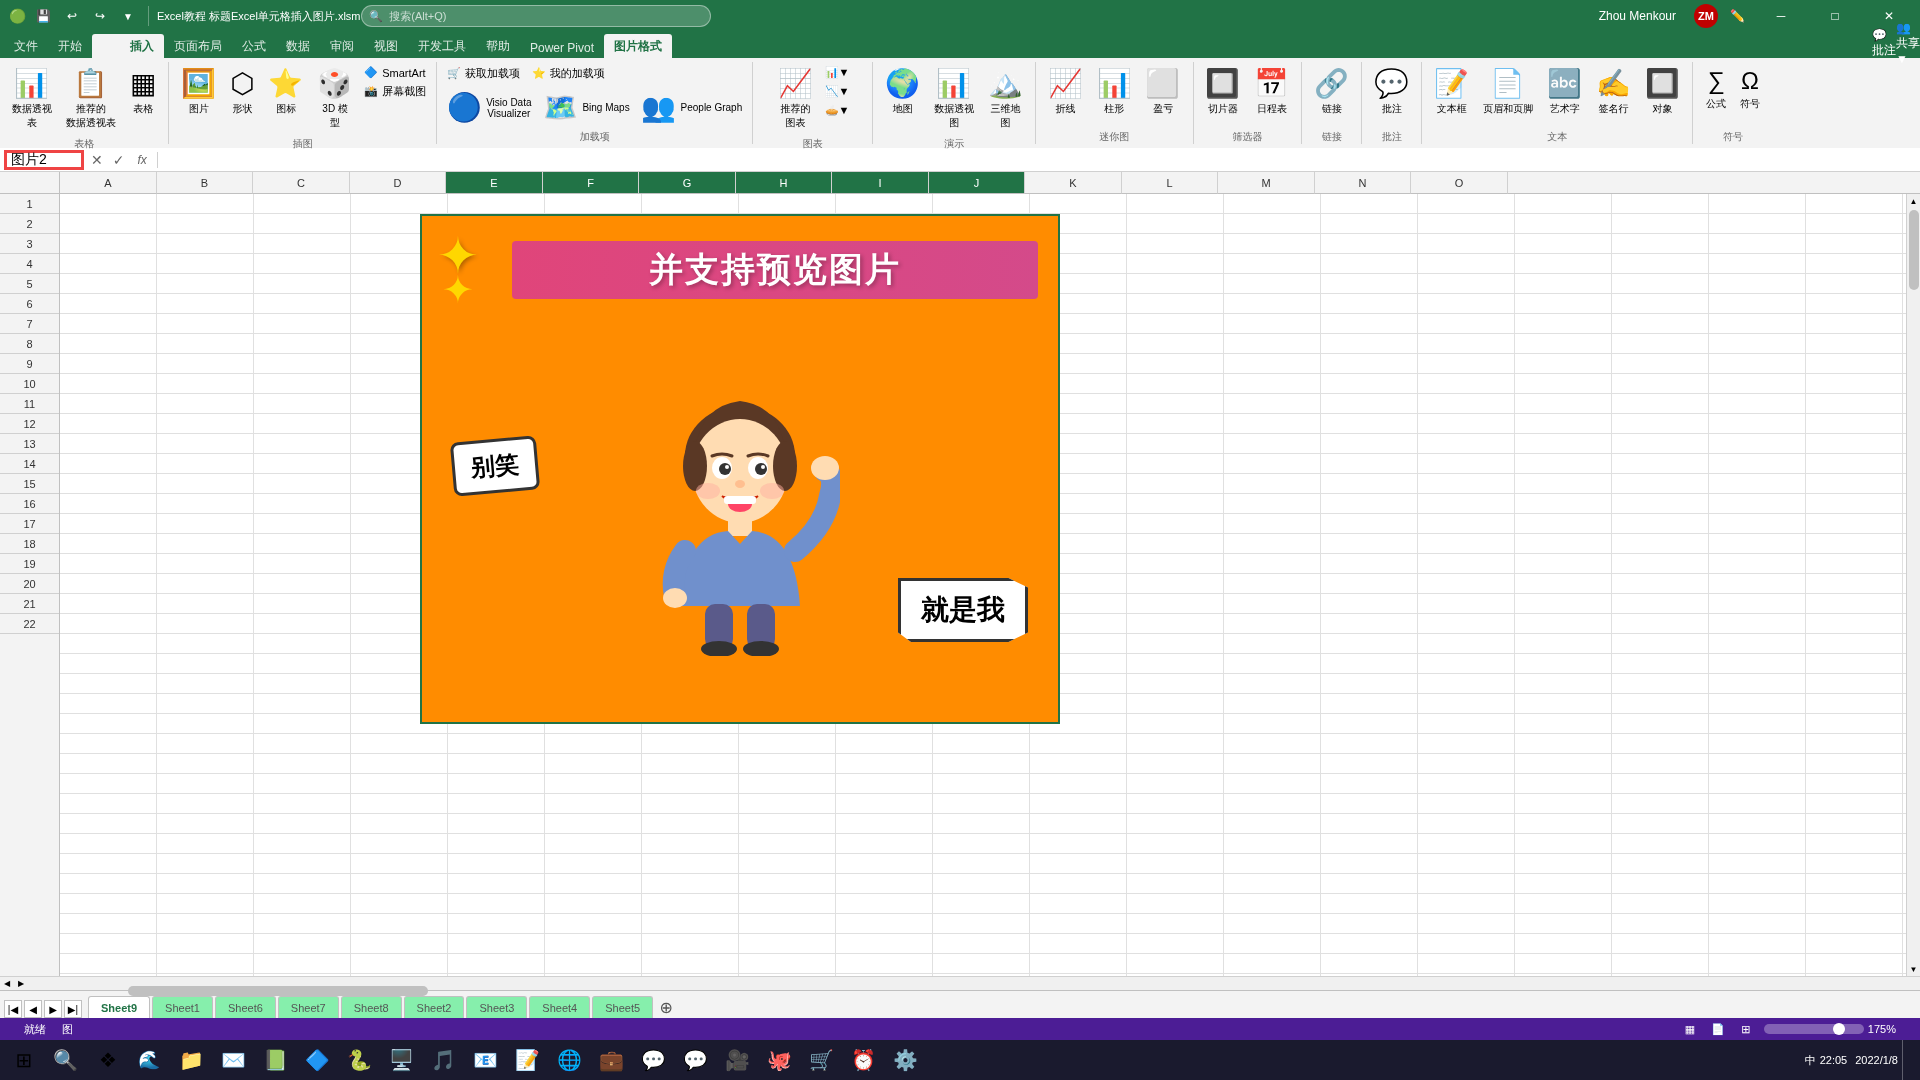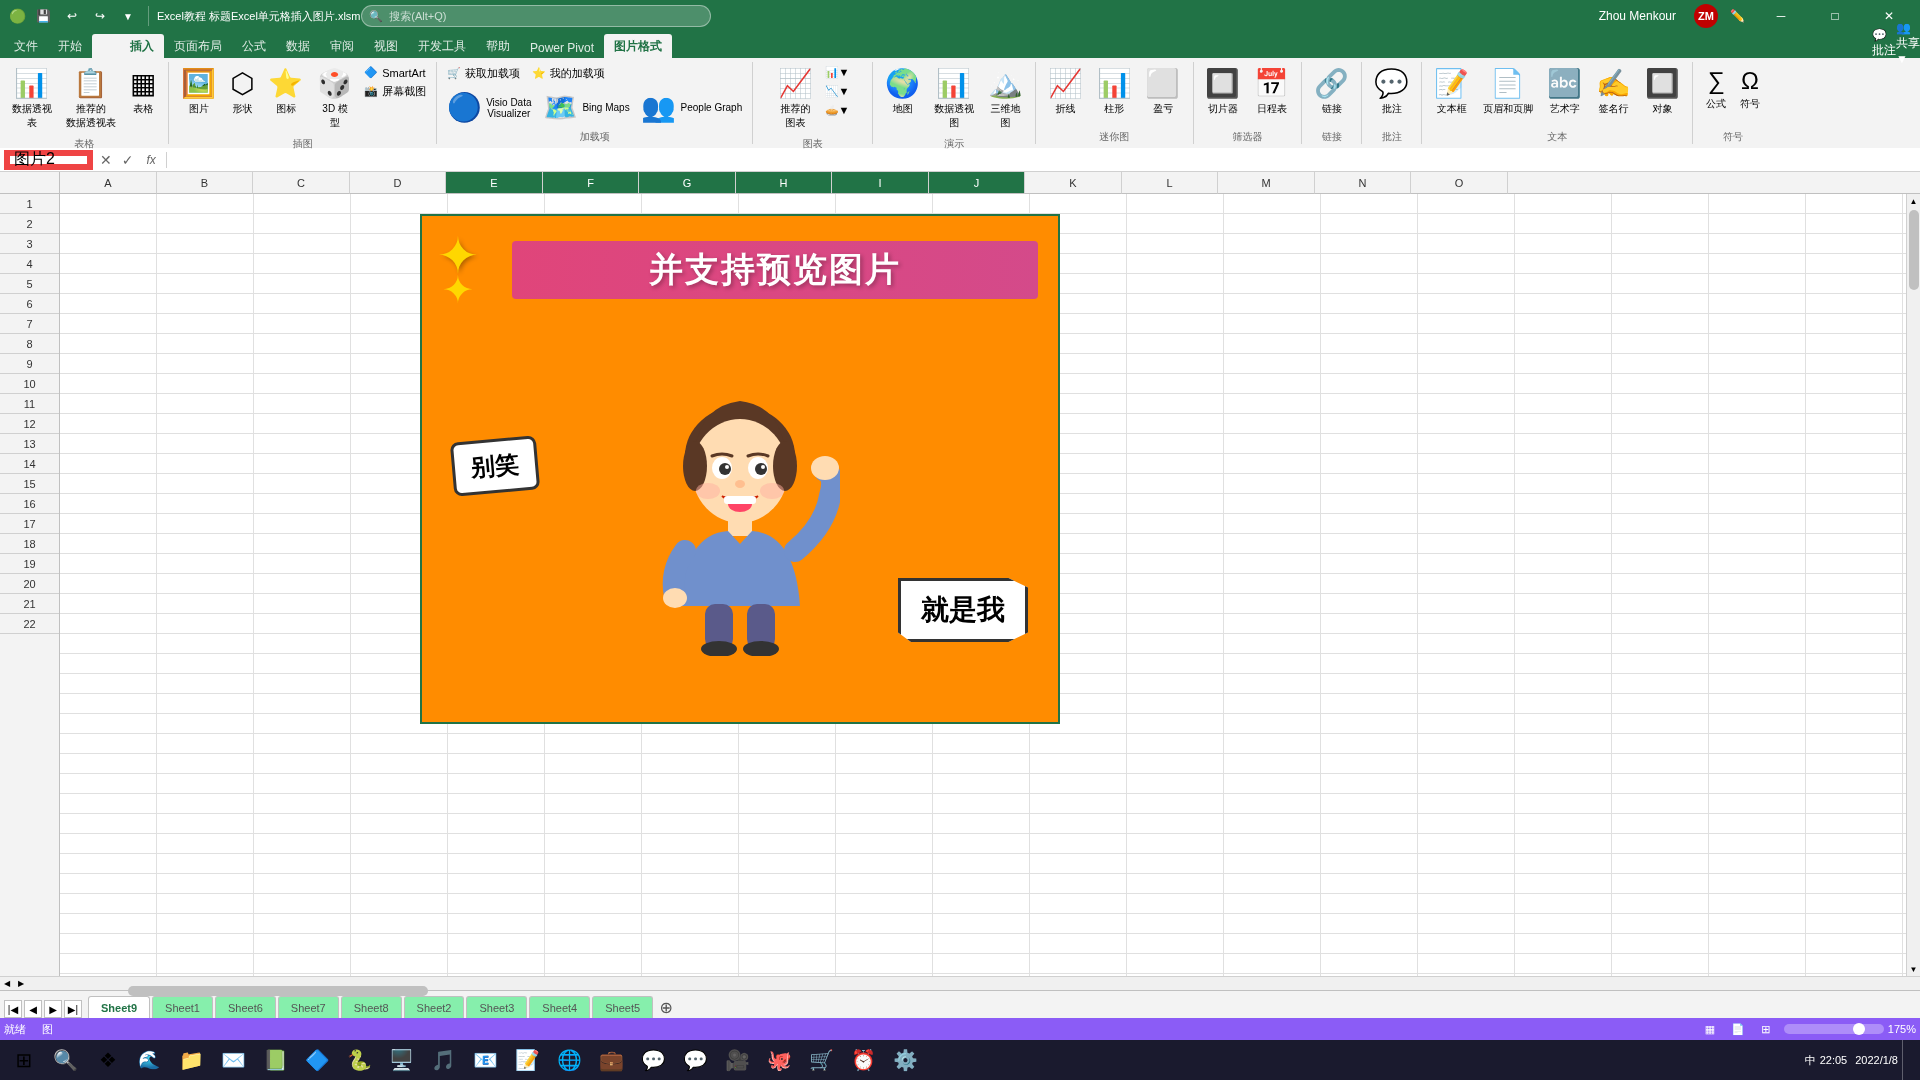--- a/index.html
+++ b/index.html
@@ -97,25 +97,25 @@
     #formula-bar {
       height: 24px;
       background: white;
       border-bottom: 1px solid #d0d0d0;
       display: flex;
       align-items: center;
       padding: 0 4px;
       gap: 4px;
     }
     .name-box {
-      width: 89px;
+      width: 80px;
       height: 20px;
-      border: 6px solid #ef4444;
+      border: 3px solid #ef4444;
       padding: 0 4px;
-      font-size: 16px;
+      font-size: 14px;
       display: flex;
       align-items: center;
     }
     .formula-bar-sep { width: 1px; height: 16px; background: #d0d0d0; }
     .formula-area { flex: 1; font-size: 11px; display: flex; align-items: center; }
     .fx-icon { font-size: 12px; color: #666; padding: 0 6px; font-style: italic; }
     .formula-check { cursor: pointer; color: #666; padding: 0 3px; font-size: 14px; }
     #col-headers {
       display: flex;
       height: 22px;
@@ -272,24 +272,24 @@
       color: #555;
     }
     .sheet-tab.active { background: white; color: #217346; font-weight: bold; border-color: #c0c0c0; }
     .add-sheet-btn { width: 22px; height: 22px; display: flex; align-items: center; justify-content: center; cursor: pointer; font-size: 16px; color: #555; }
     .sheet-tabs-left { display: flex; align-items: center; gap: 2px; margin-right: 4px; }
     .sheet-nav-btn { width: 18px; height: 18px; display: flex; align-items: center; justify-content: center; border: 1px solid #c0c0c0; cursor: pointer; background: white; font-size: 10px; }
 
     
     #status-bar {
       height: 22px;
-      background: #8b5cf6;
-      display: flex;
-      align-items: center;
-      padding: 0 4px;
+      background: #4c1d95;
+      display: flex;
+      align-items: center;
+      padding: 0 24px;
       color: white;
       font-size: 11px;
       gap: 16px;
     }
     .status-right { margin-left: auto; display: flex; align-items: center; gap: 8px; }
     .zoom-control { display: flex; align-items: center; gap: 4px; }
     .view-btn { width: 20px; height: 20px; display: flex; align-items: center; justify-content: center; cursor: pointer; }
 
     
     #taskbar {

